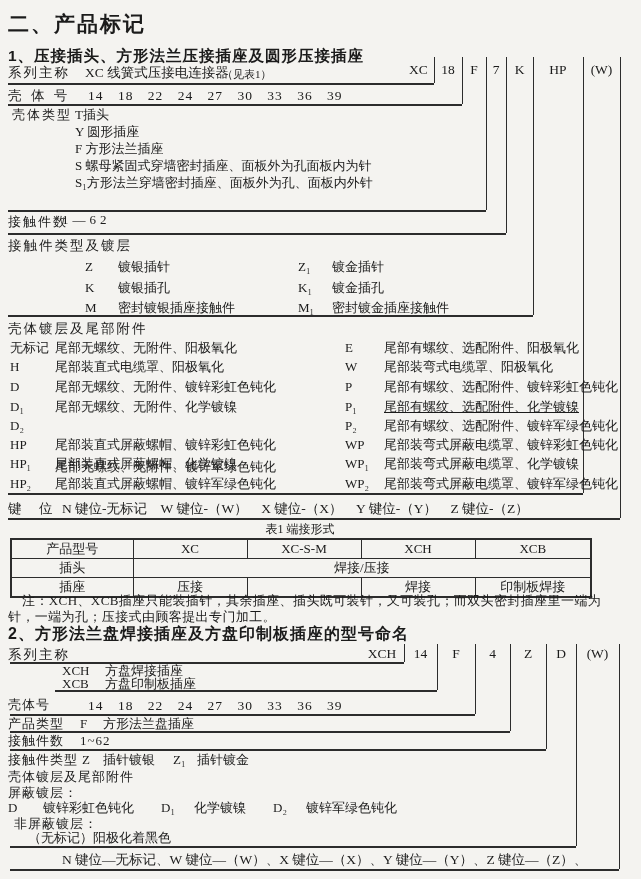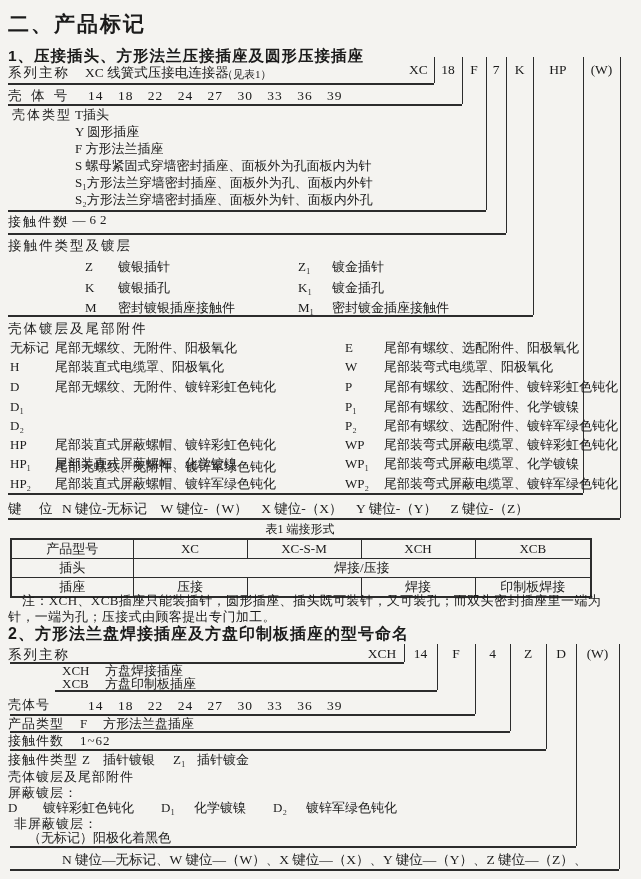--- a/index.html
+++ b/index.html
@@ -59,21 +59,20 @@
 
   <div class="r" style="left:8px;top:88px;font-size:13.5px;letter-spacing:3px;">壳 体 号</div>
   <div class="r nums" style="left:88px;top:88px;font-size:13.5px;">14 18 22 24 27 30 33 36 39</div>
 
   <div class="r lbl" style="left:12px;top:108px;">壳体类型</div>
   <div class="r" style="left:75px;top:108px;">T插头</div>
   <div class="r" style="left:75px;top:125px;">Y 圆形插座</div>
   <div class="r" style="left:75px;top:142px;">F 方形法兰插座</div>
   <div class="r" style="left:75px;top:159px;">S 螺母紧固式穿墙密封插座、面板外为孔面板内为针</div>
   <div class="r" style="left:75px;top:176px;">S₁方形法兰穿墙密封插座、面板外为孔、面板内外针</div>
-  <div class="r" style="left:75px;top:193px;">S₂方形法兰穿墙密封插座、面板外为针、面板内外孔</div>
 
   <div class="r lbl" style="left:8px;top:215px;">接触件数</div>
   <div class="r" style="left:62px;top:213px;letter-spacing:4px;">1—62</div>
 
   <div class="r lbl" style="left:8px;top:239px;font-size:13.5px;font-family:Liberation Mono, monospace;">接触件类型及镀层</div>
   <div class="r" style="left:85px;top:260px;">Z</div>
   <div class="r" style="left:118px;top:260px;">镀银插针</div>
   <div class="r" style="left:298px;top:260px;">Z₁</div>
   <div class="r" style="left:332px;top:260px;">镀金插针</div>
   <div class="r" style="left:85px;top:281px;">K</div>
@@ -96,22 +95,23 @@
   <div class="r" style="left:55px;top:360px;">尾部装直式电缆罩、阳极氧化</div>
   <div class="r" style="left:345px;top:360px;">W</div>
   <div class="r" style="left:384px;top:360px;">尾部装弯式电缆罩、阳极氧化</div>
 
   <div class="r" style="left:10px;top:380px;">D</div>
   <div class="r" style="left:55px;top:380px;">尾部无螺纹、无附件、镀锌彩虹色钝化</div>
   <div class="r" style="left:345px;top:380px;">P</div>
   <div class="r" style="left:384px;top:380px;">尾部有螺纹、选配附件、镀锌彩虹色钝化</div>
 
   <div class="r" style="left:10px;top:400px;">D₁</div>
+  <div class="r" style="left:55px;top:400px;">尾部无螺纹、无附件、化学镀镍</div>
   <div class="r" style="left:345px;top:400px;">P₁</div>
-  <div class="r" style="left:384px;top:400px;">尾部有螺纹、选配附件、化学镀镍</div>
+  <div class="r" style="left:384px;top:400px;text-decoration:underline;">尾部有螺纹、选配附件、化学镀镍</div>
 
   <div class="r" style="left:10px;top:419px;">D₂</div>
   <div class="r" style="left:55px;top:419px;margin-top:41px;">尾部无螺纹、无附件、镀锌军绿色钝化</div>
   <div class="r" style="left:345px;top:419px;">P₂</div>
   <div class="r" style="left:384px;top:419px;text-align:right;">尾部有螺纹、选配附件、镀锌军绿色钝化</div>
 
   <div class="r" style="left:10px;top:438px;">HP</div>
   <div class="r" style="left:55px;top:438px;">尾部装直式屏蔽螺帽、镀锌彩虹色钝化</div>
   <div class="r" style="left:345px;top:438px;">WP</div>
   <div class="r" style="left:384px;top:438px;">尾部装弯式屏蔽电缆罩、镀锌彩虹色钝化</div>
@@ -155,21 +155,21 @@
         <td>插座</td>
         <td>压接</td>
         <td></td>
         <td>焊接</td>
         <td>印制板焊接</td>
       </tr>
     </tbody>
       </table>
   </div>
 
-  <div class="r" style="left:22px;top:594px;letter-spacing:0.4px;">注：XCH、XCB插座只能装插针，圆形插座、插头既可装针，又可装孔；而双头密封插座里一端为</div>
+  <div class="r" style="left:22px;top:594px;letter-spacing:0.4px;">注：XCH、XCB插座只能装插针，其余插座、插头既可装针，又可装孔；而双头密封插座里一端为</div>
   <div class="r" style="left:8px;top:610px;letter-spacing:0.4px;">针，一端为孔；压接式由顾客提出专门加工。</div>
 
   <div class="r hd" style="left:8px;top:625px;font-size:16px;letter-spacing:1px;">2、方形法兰盘焊接插座及方盘印制板插座的型号命名</div>
 
   <div class="r lbl" style="left:8px;top:647px;font-size:13.5px;">系列主称</div>
 
   <div class="code" style="left:360px;width:44px;top:646px;">XCH</div>
   <div class="code" style="left:404px;width:33px;top:646px;">14</div>
   <div class="code" style="left:437px;width:38px;top:646px;">F</div>
   <div class="code" style="left:475px;width:35px;top:646px;">4</div>

